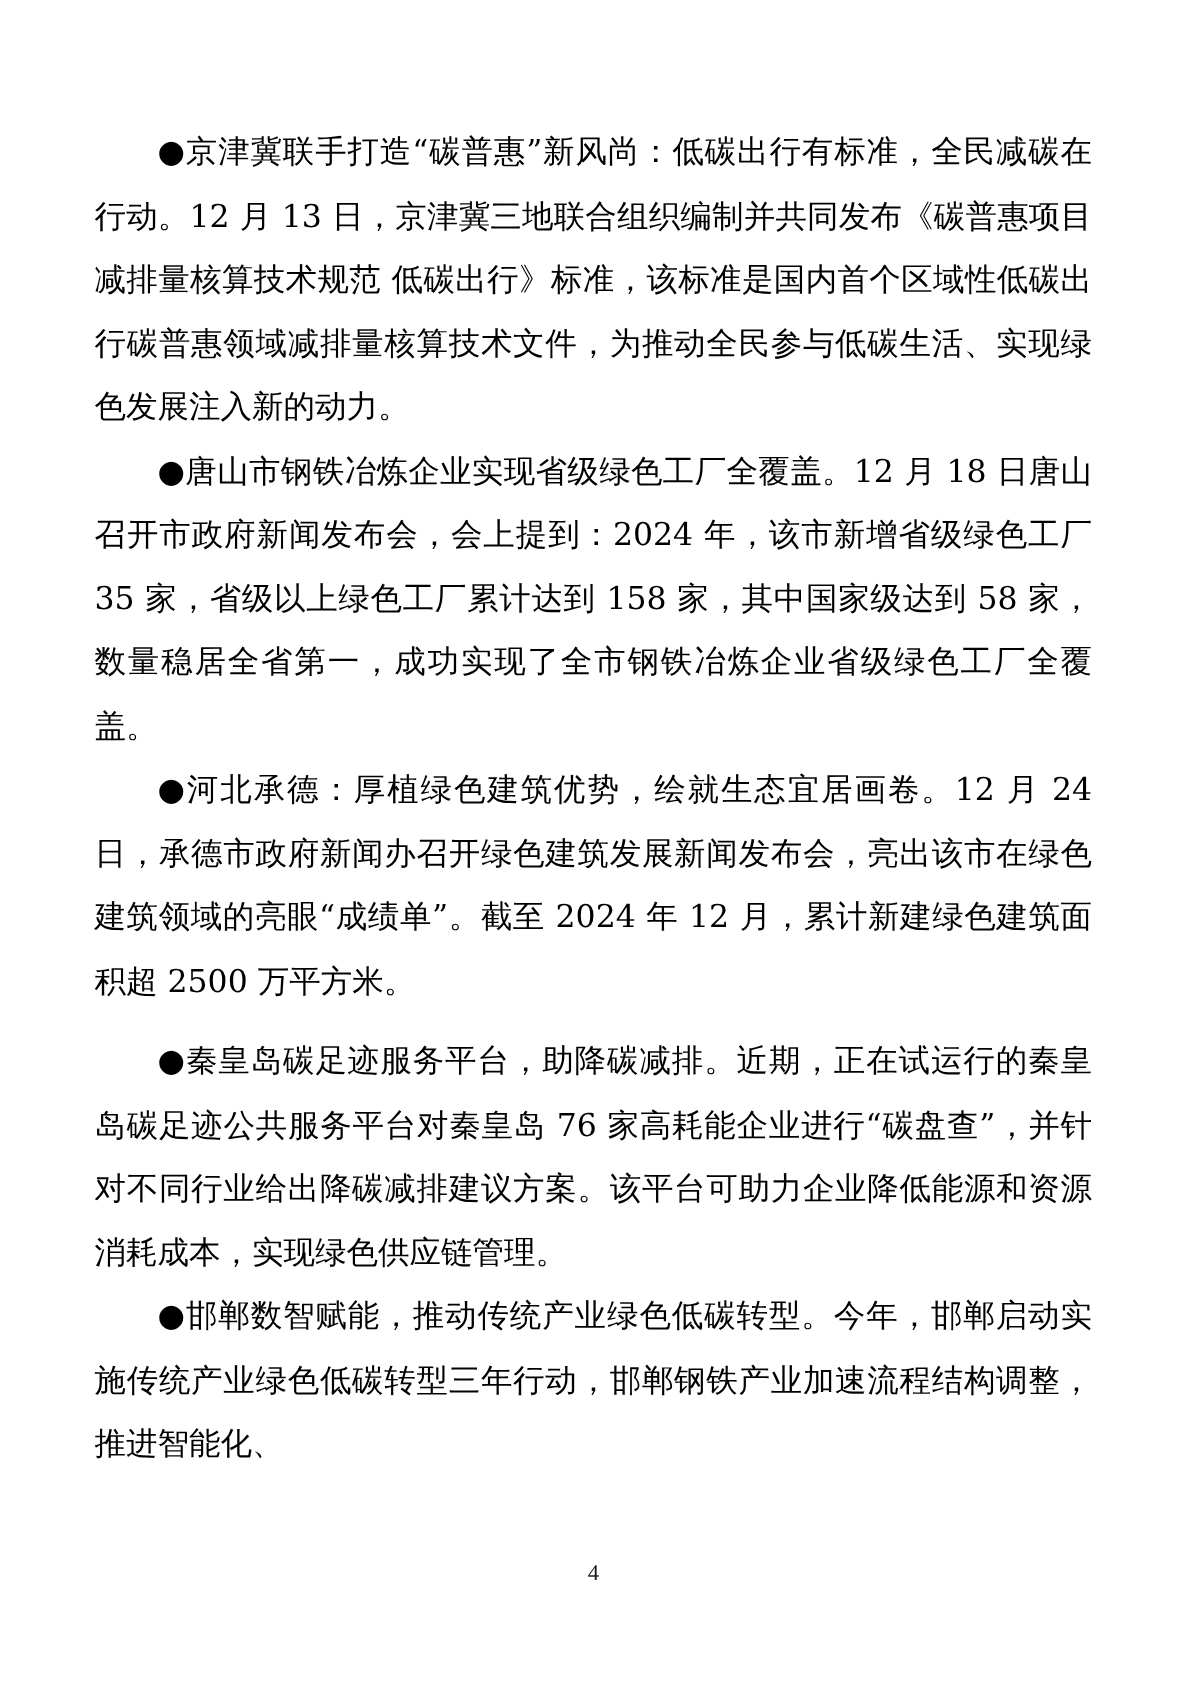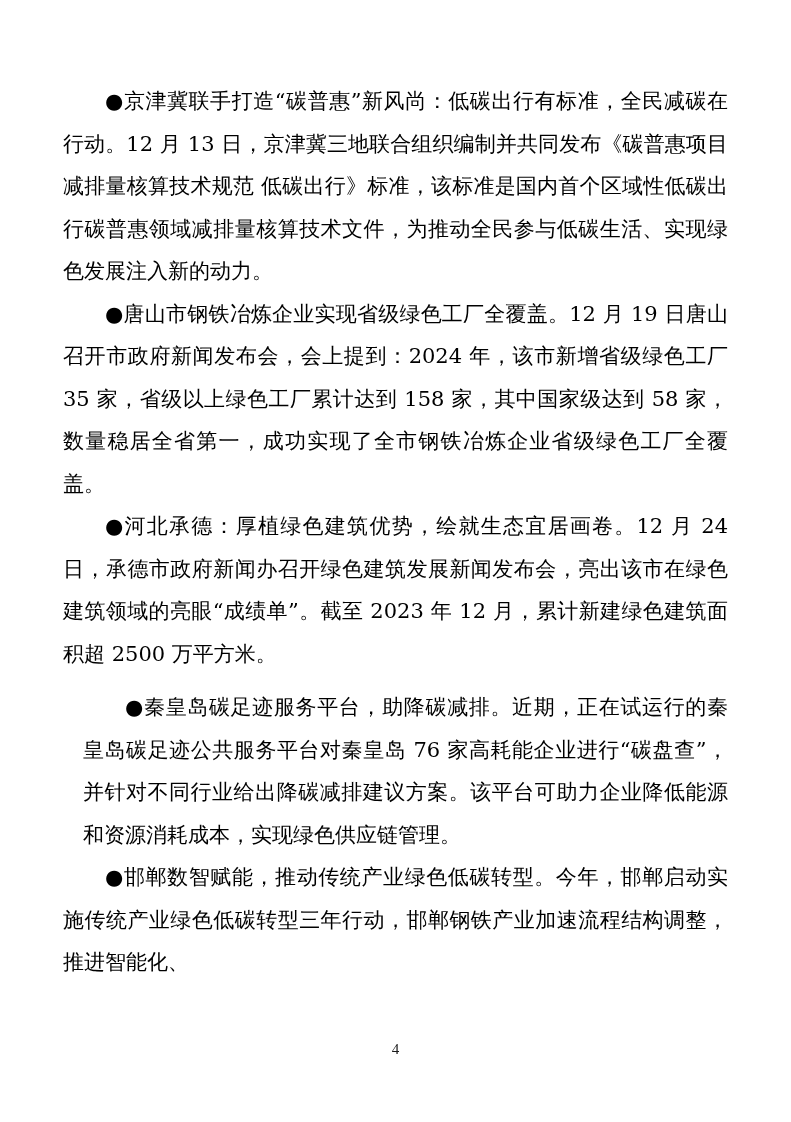--- a/index.html
+++ b/index.html
@@ -26,38 +26,37 @@
       margin: 0;
       font-size: 21px;
       line-height: 42.5px;
       text-align: justify;
       text-justify: inter-character;
       text-indent: 42px;
       word-break: break-all;
     }
     .para.gap-before {
       margin-top: 11px;
-      margin-left: 20px;
     }
     .page-number {
       position: absolute;
       top: 1041px;
       left: 0;
       width: 100%;
       text-align: center;
       font-size: 15px;
       color: #1a1a1a;
       font-family: "Liberation Serif", "DejaVu Serif", serif;
     }
   </style>
 </head>
 <body>
 
 <div class="page">
   <div class="content">
     <p class="para">●京津冀联手打造“碳普惠”新风尚：低碳出行有标准，全民减碳在行动。12 月 13 日，京津冀三地联合组织编制并共同发布《碳普惠项目减排量核算技术规范 低碳出行》标准，该标准是国内首个区域性低碳出行碳普惠领域减排量核算技术文件，为推动全民参与低碳生活、实现绿色发展注入新的动力。</p>
-    <p class="para">●唐山市钢铁冶炼企业实现省级绿色工厂全覆盖。12 月 19 日唐山召开市政府新闻发布会，会上提到：2024 年，该市新增省级绿色工厂 35 家，省级以上绿色工厂累计达到 158 家，其中国家级达到 58 家，数量稳居全省第一，成功实现了全市钢铁冶炼企业省级绿色工厂全覆盖。</p>
-    <p class="para">●河北承德：厚植绿色建筑优势，绘就生态宜居画卷。12 月 24 日，承德市政府新闻办召开绿色建筑发展新闻发布会，亮出该市在绿色建筑领域的亮眼“成绩单”。截至 2023 年 12 月，累计新建绿色建筑面积超 2500 万平方米。</p>
+    <p class="para">●唐山市钢铁冶炼企业实现省级绿色工厂全覆盖。12 月 18 日唐山召开市政府新闻发布会，会上提到：2024 年，该市新增省级绿色工厂 35 家，省级以上绿色工厂累计达到 158 家，其中国家级达到 58 家，数量稳居全省第一，成功实现了全市钢铁冶炼企业省级绿色工厂全覆盖。</p>
+    <p class="para">●河北承德：厚植绿色建筑优势，绘就生态宜居画卷。12 月 24 日，承德市政府新闻办召开绿色建筑发展新闻发布会，亮出该市在绿色建筑领域的亮眼“成绩单”。截至 2024 年 12 月，累计新建绿色建筑面积超 2500 万平方米。</p>
     <p class="para gap-before">●秦皇岛碳足迹服务平台，助降碳减排。近期，正在试运行的秦皇岛碳足迹公共服务平台对秦皇岛 76 家高耗能企业进行“碳盘查”，并针对不同行业给出降碳减排建议方案。该平台可助力企业降低能源和资源消耗成本，实现绿色供应链管理。</p>
     <p class="para"> ●邯郸数智赋能，推动传统产业绿色低碳转型。今年，邯郸启动实施传统产业绿色低碳转型三年行动，邯郸钢铁产业加速流程结构调整，推进智能化、</p>
   </div>
   <div class="page-number">4</div>
 </div>
 
 </body></html>

